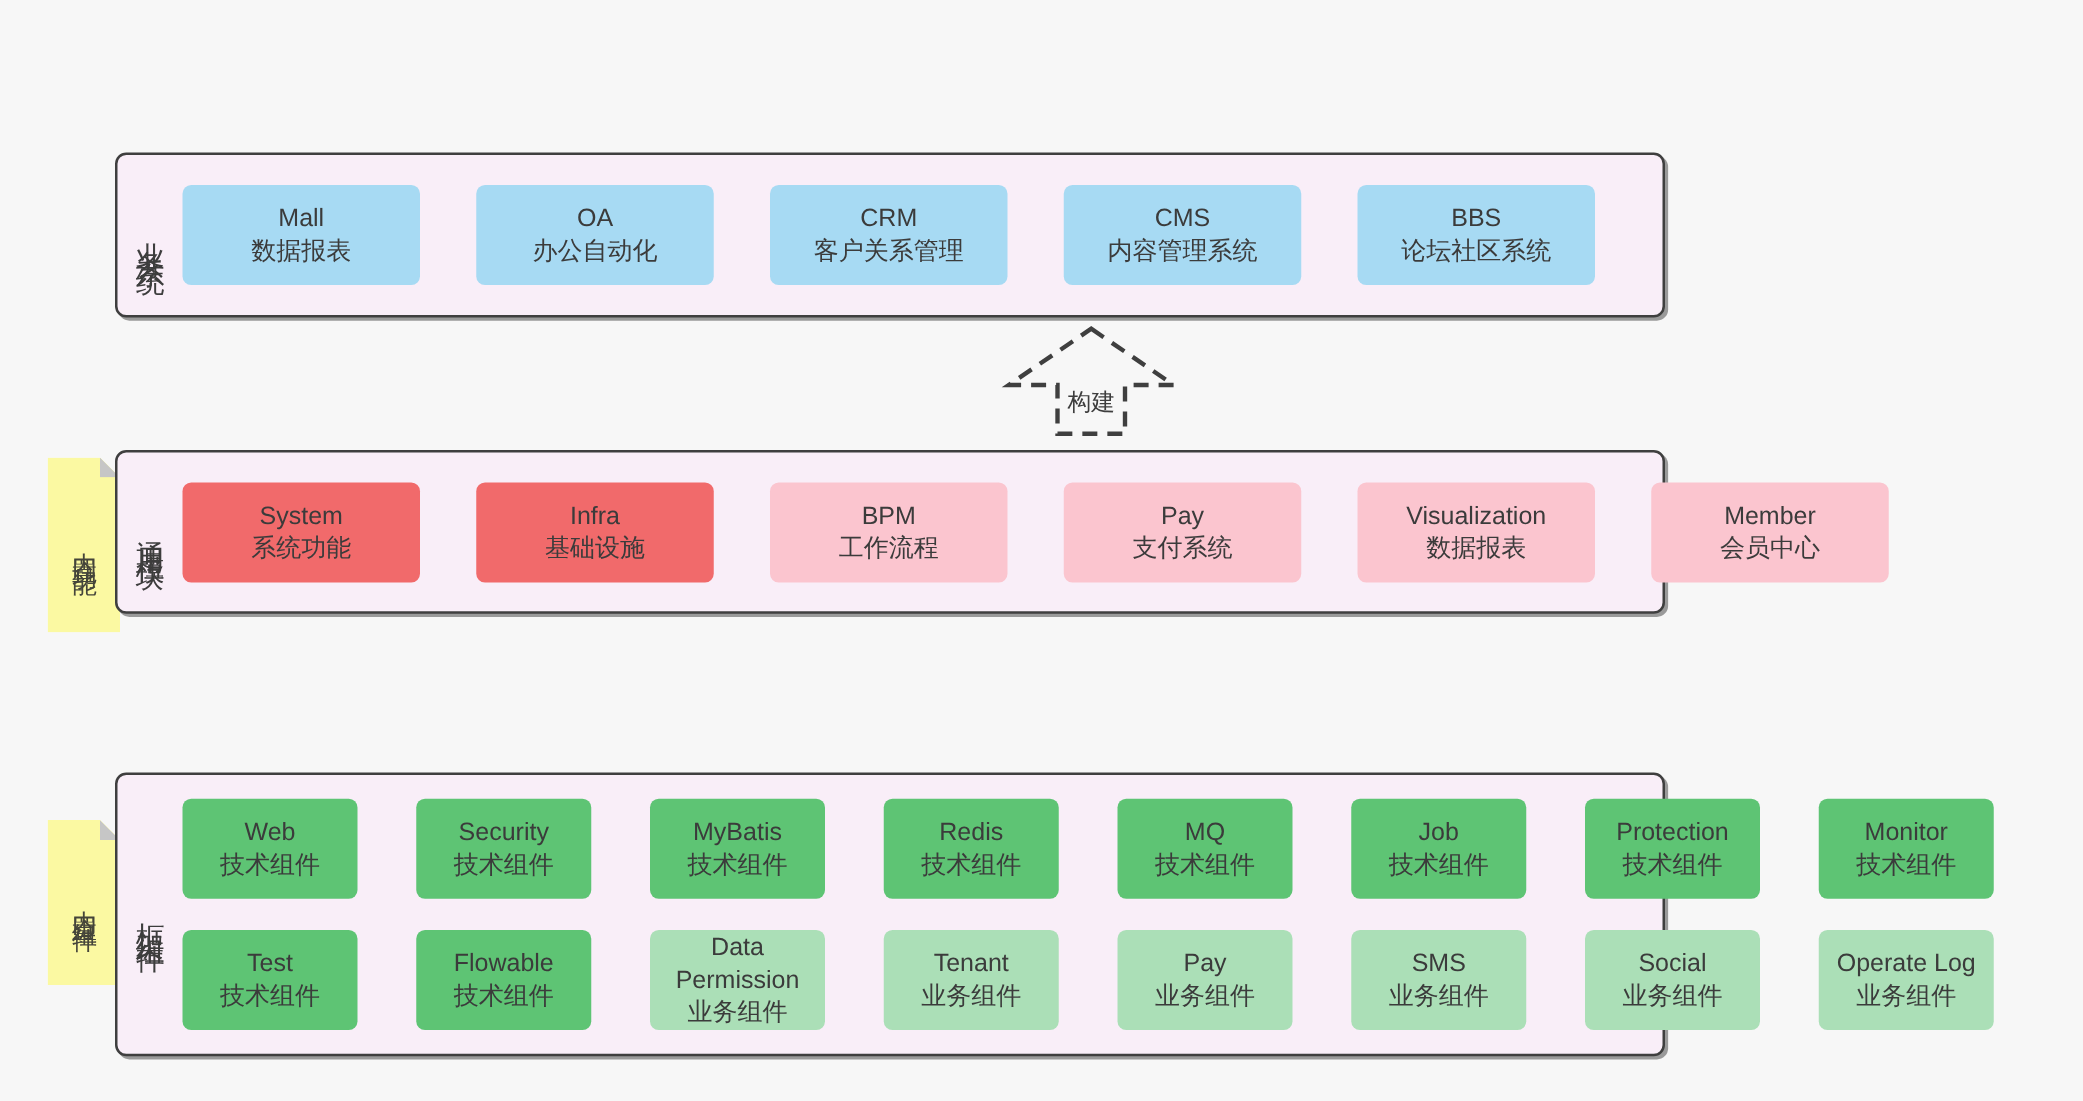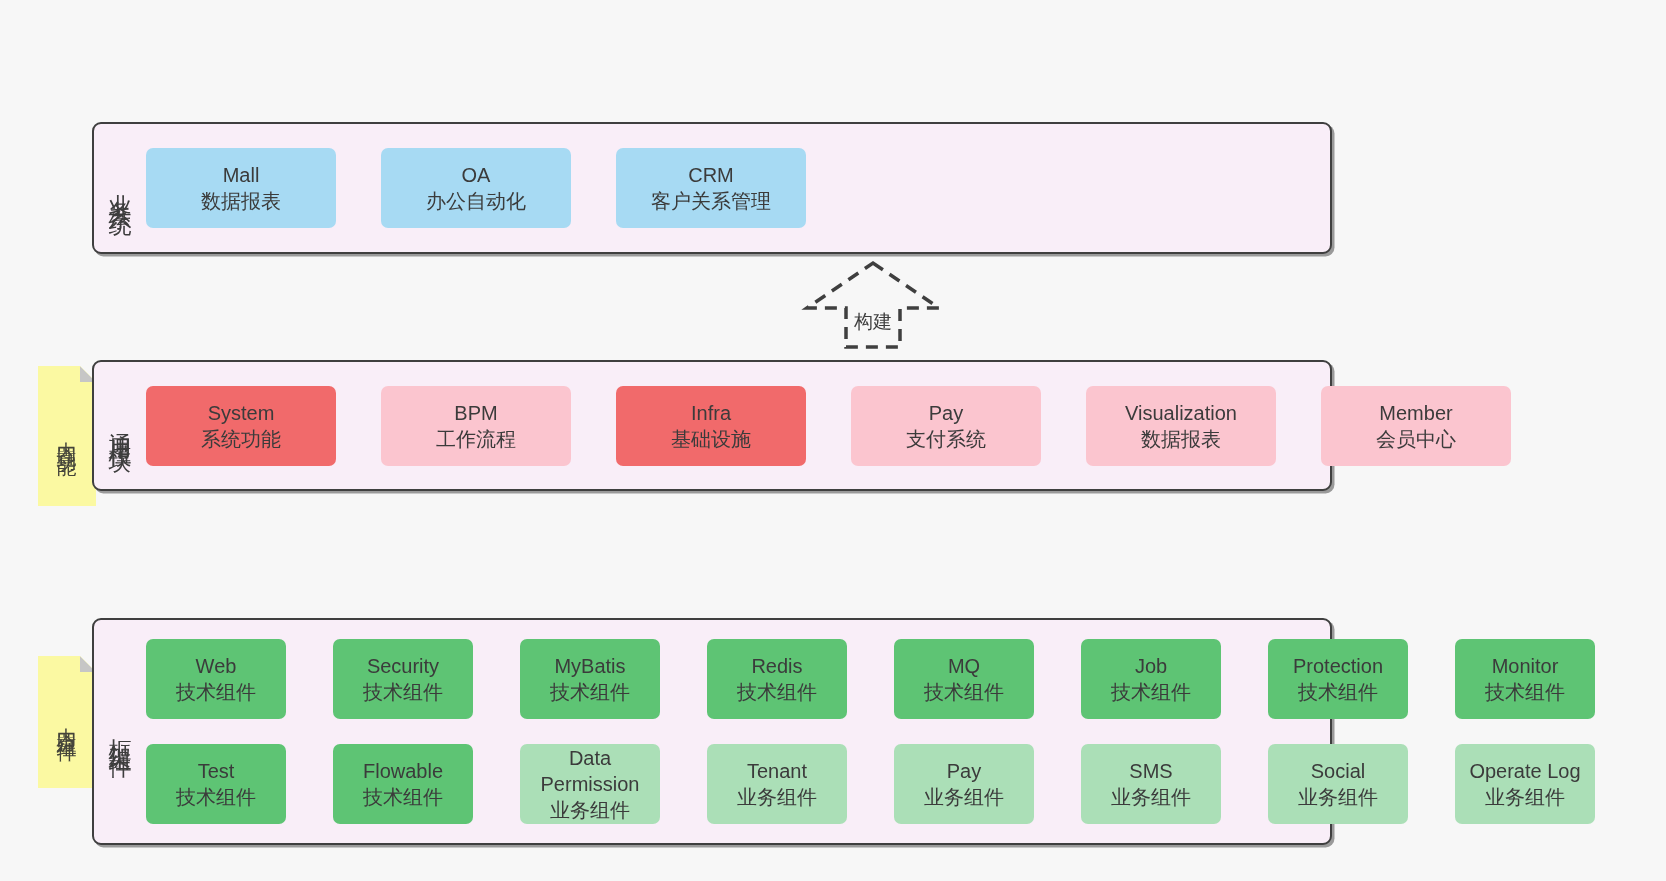--- a/index.html
+++ b/index.html
@@ -112,48 +112,56 @@
         <div>数据报表</div>
       </div>
       <div class="box blue">
         <div>OA</div>
         <div>办公自动化</div>
       </div>
       <div class="box blue">
         <div>CRM</div>
         <div>客户关系管理</div>
       </div>
+      <div class="box blue">
+        <div>CMS</div>
+        <div>内容管理系统</div>
+      </div>
+      <div class="box blue">
+        <div>BBS</div>
+        <div>论坛社区系统</div>
+      </div>
     </div>
   </div>
 
   <div class="arrow" id="arrow-build">
     <svg viewBox="0 0 136 90">
       <polygon points="68,3 134,48 95,48 95,87 41,87 41,48 2,48"></polygon>
     </svg>
     <div class="arrow-label">构建</div>
   </div>
 
   <div class="section" id="sec-modules">
     <div class="vlabel">
         <span>通用模块</span>
       </div>
     <div class="boxes">
       <div class="box red">
         <div>System</div>
         <div>系统功能</div>
       </div>
-      <div class="box pink">
-        <div>BPM</div>
-        <div>工作流程</div>
-      </div>
       <div class="box red">
         <div>Infra</div>
         <div>基础设施</div>
       </div>
       <div class="box pink">
+        <div>BPM</div>
+        <div>工作流程</div>
+      </div>
+      <div class="box pink">
         <div>Pay</div>
         <div>支付系统</div>
       </div>
       <div class="box pink">
         <div>Visualization</div>
         <div>数据报表</div>
       </div>
       <div class="box pink">
         <div>Member</div>
         <div>会员中心</div>

